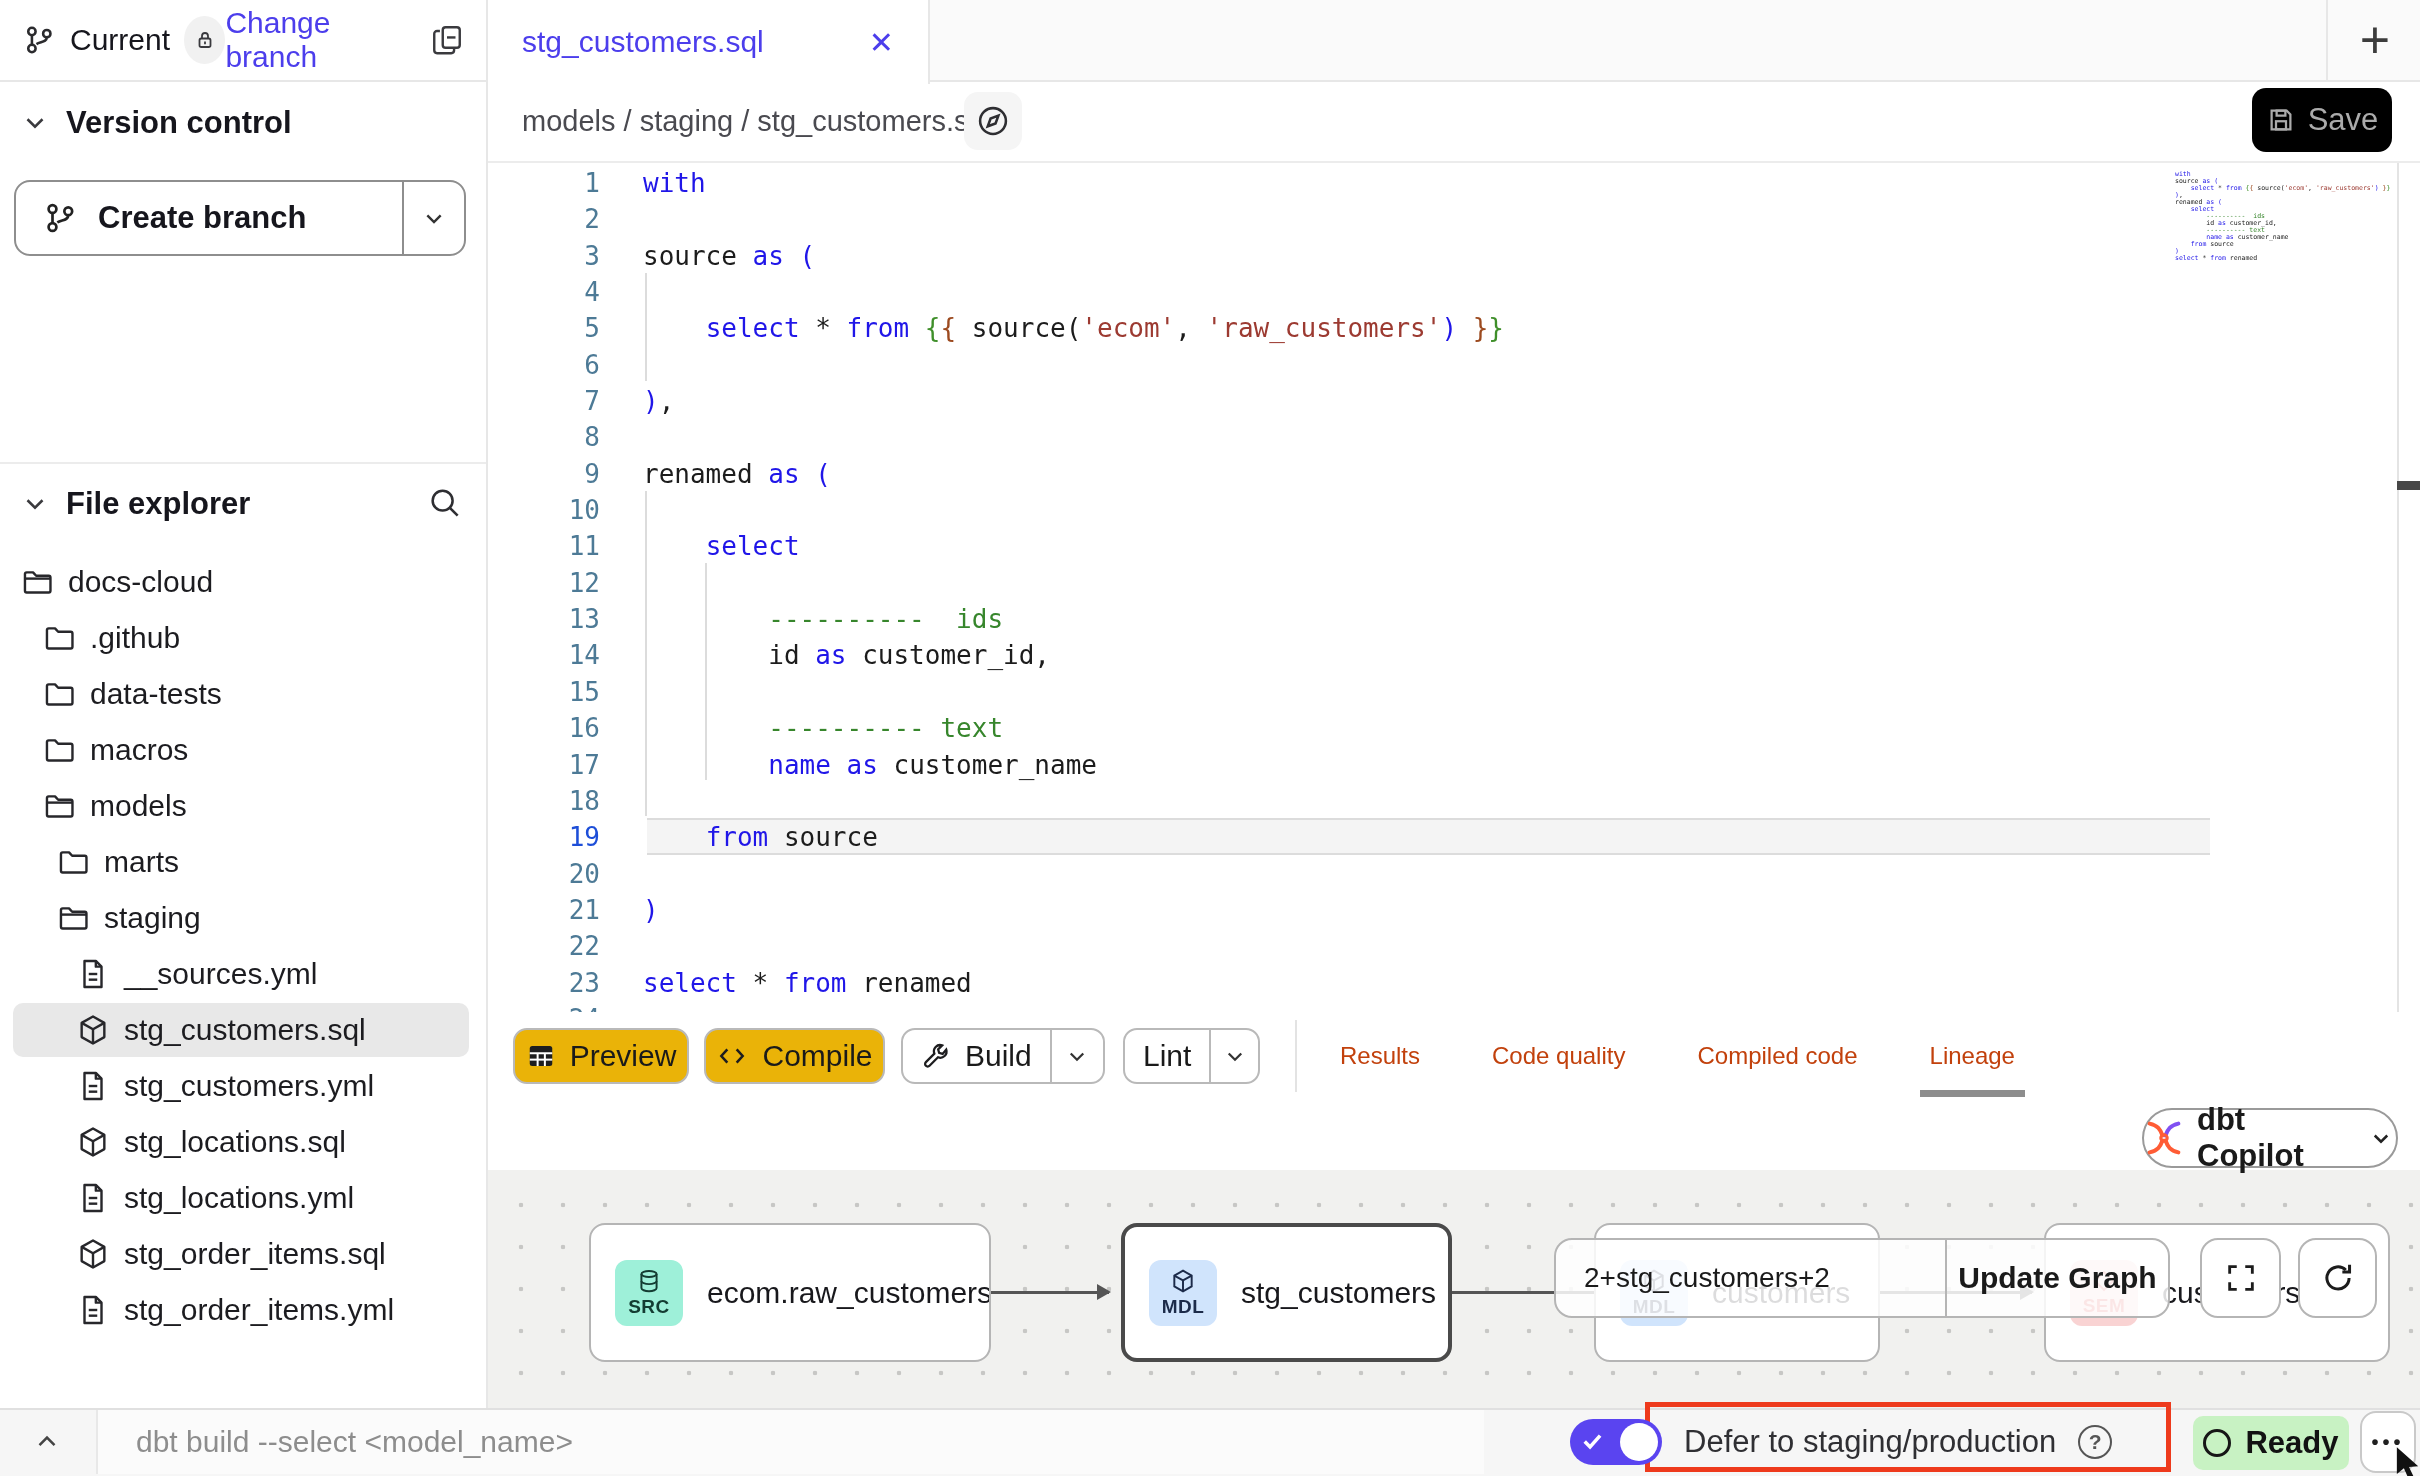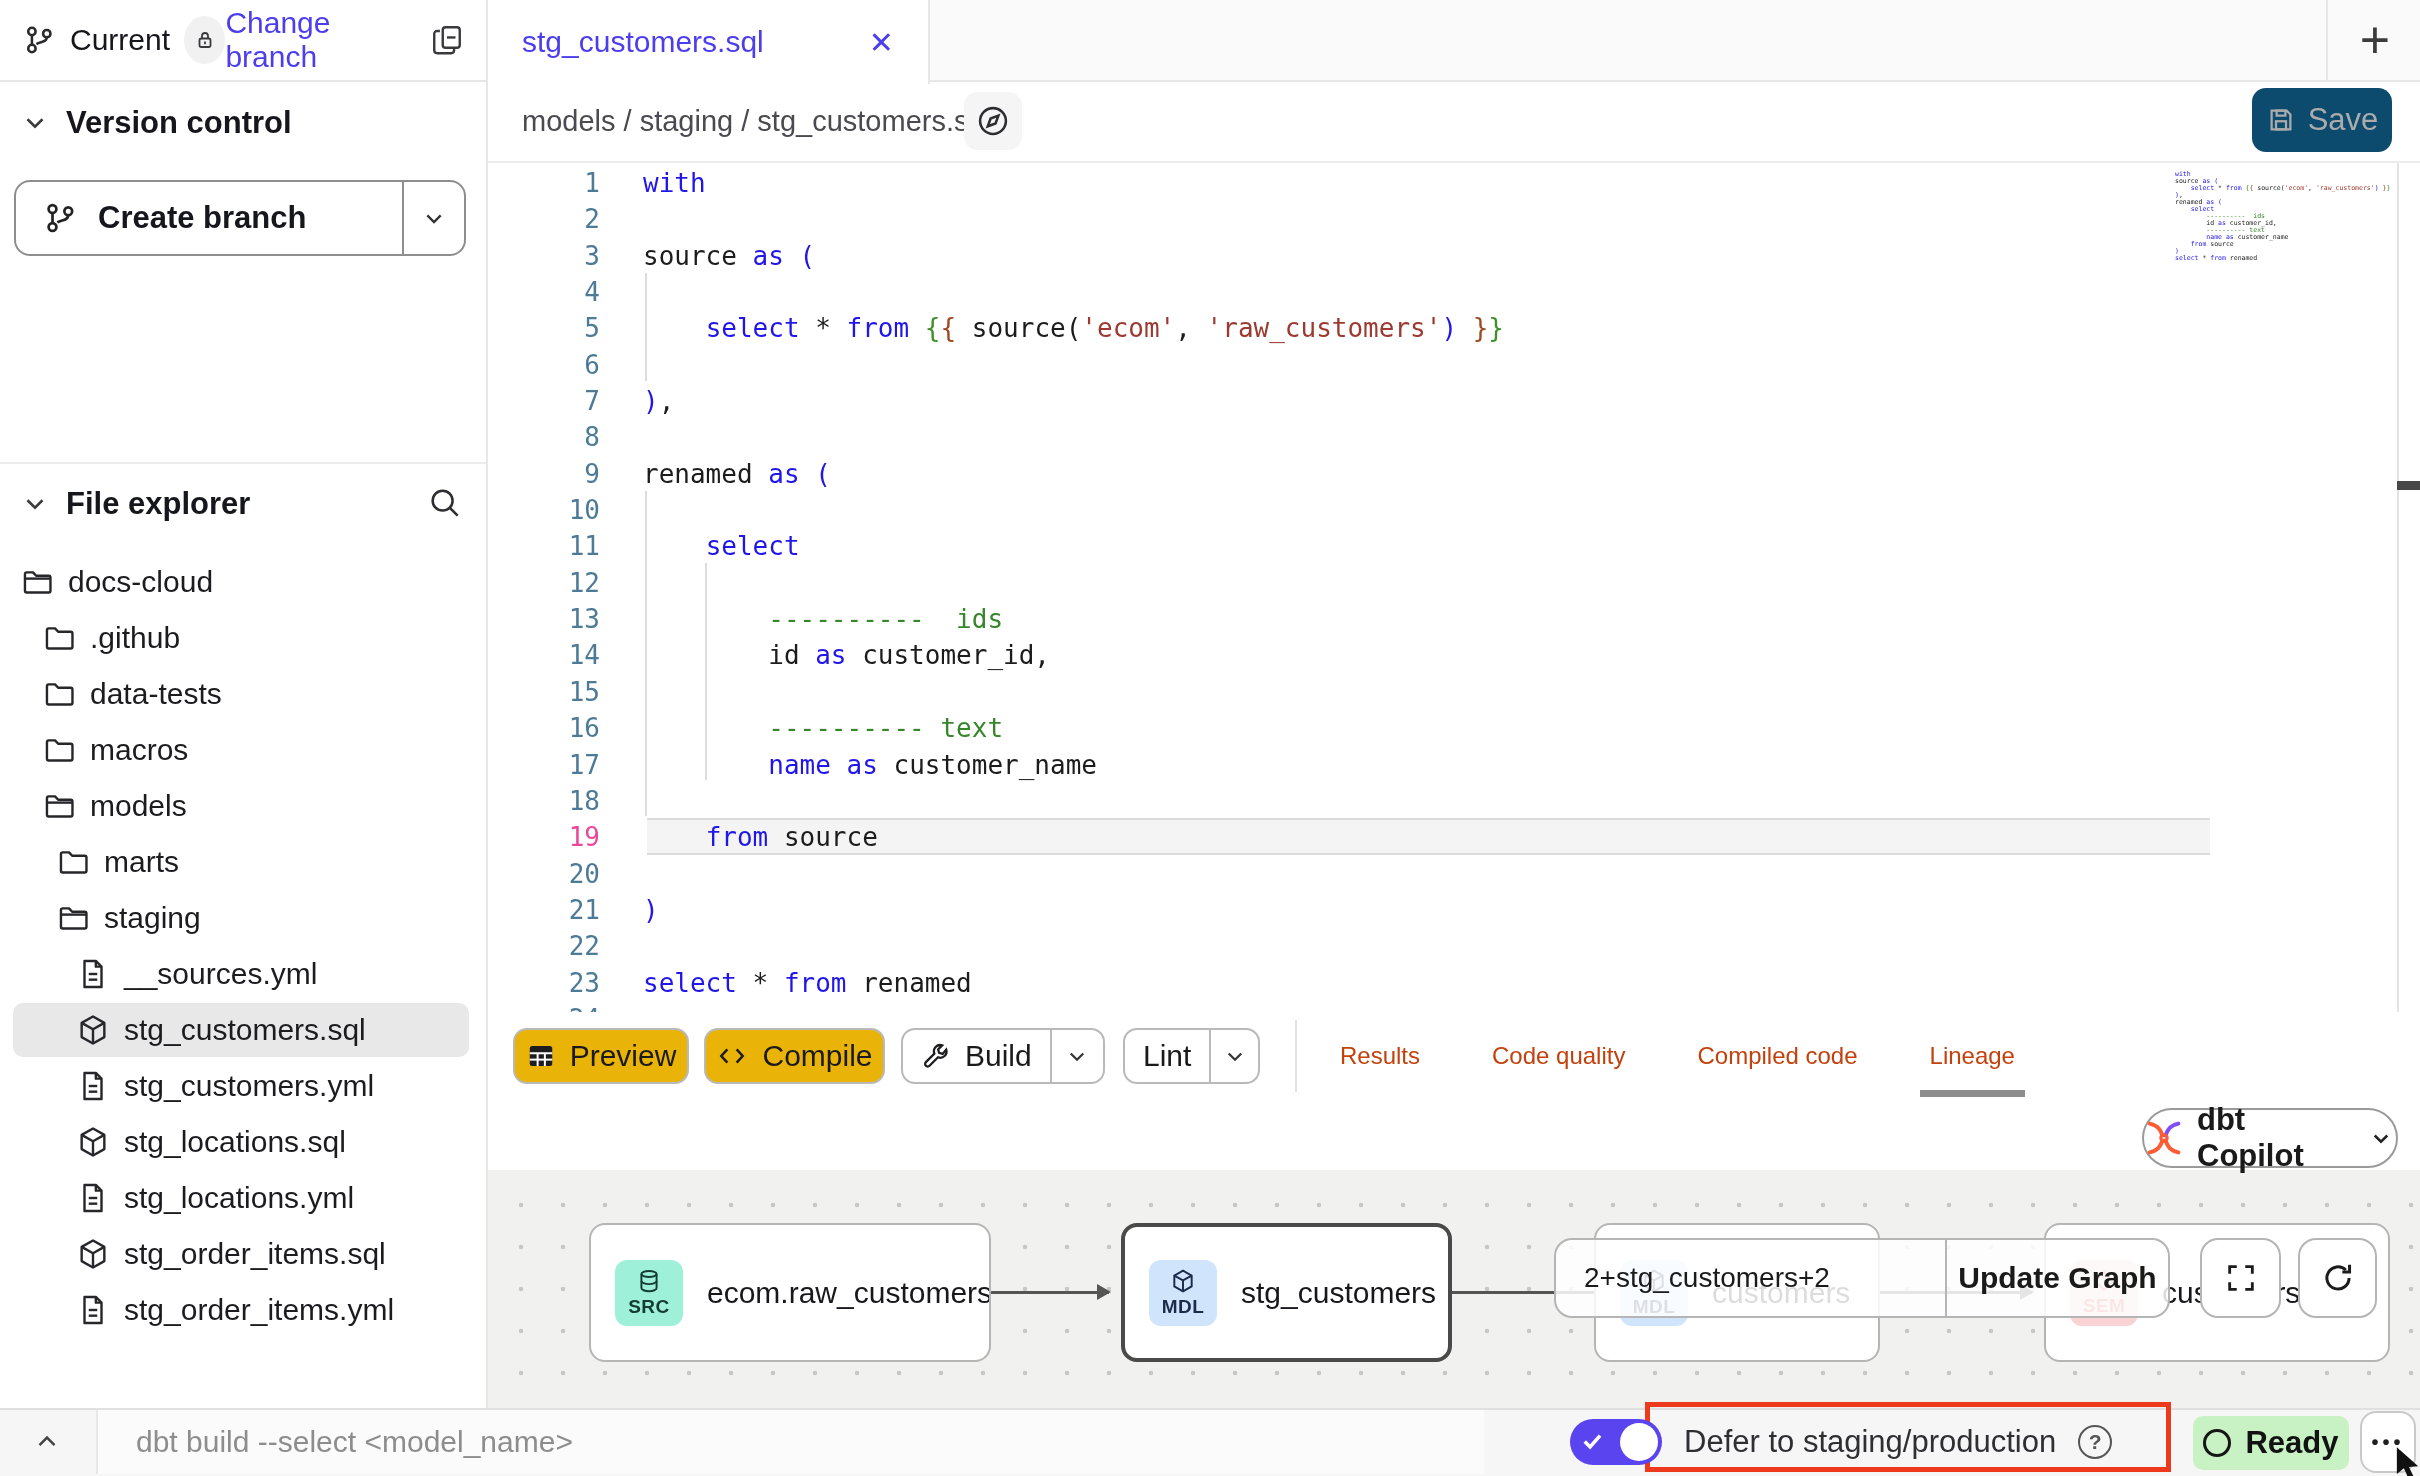--- a/index.html
+++ b/index.html
@@ -22,21 +22,21 @@
   .tab-active { position:absolute; left:486px; top:0; width:444px; height:84px; background:#fff; border-left:2px solid #e7e7e7; border-right:2px solid #e7e7e7; display:flex; align-items:center; justify-content:space-between; padding:0 34px; z-index:2; }
   .tab-title { font-size:30px; font-weight:500; color:#4c3eec; }
   .tab-close { font-size:30px; color:#4c3eec; cursor:pointer; }
   .newtab-divider { position:absolute; left:2326px; top:0; width:2px; height:80px; background:#e7e7e7; }
   .newtab { position:absolute; left:2336px; top:0; width:78px; height:80px; display:flex; align-items:center; justify-content:center; font-size:52px; font-weight:300; color:#3c3c3c; cursor:pointer; }
 
   
   .crumbrow { position:absolute; left:486px; top:82px; width:1934px; height:81px; background:#fff; border-bottom:2px solid #ececec; }
   .crumb { position:absolute; left:36px; top:0; height:78px; display:flex; align-items:center; font-size:29px; color:#4a4a50; }
   .compass-chip { position:absolute; left:478px; top:10px; width:58px; height:58px; border-radius:14px; background:#f5f5f5; display:flex; align-items:center; justify-content:center; color:#2e2e32; cursor:pointer; }
-  .save-btn { position:absolute; right:28px; top:6px; width:140px; height:64px; background:#0c4a6e; border-radius:14px; display:flex; align-items:center; justify-content:center; gap:12px; color:#ababab; font-size:31px; font-weight:500; }
+  .save-btn { position:absolute; right:28px; top:6px; width:140px; height:64px; background:#000000; border-radius:14px; display:flex; align-items:center; justify-content:center; gap:12px; color:#ababab; font-size:31px; font-weight:500; }
 
   
   .sidebar-edge { position:absolute; left:486px; top:0; width:2px; height:1408px; background:#e7e7e7; z-index:4; }
   .vc-head { position:absolute; left:0; top:96px; width:486px; height:54px; display:flex; align-items:center; }
   .sec-chevron { margin-left:20px; color:#3a3a3e; }
   .sec-title { margin-left:16px; font-size:31px; font-weight:700; color:#16161d; }
   .create-branch { position:absolute; left:14px; top:180px; width:452px; height:76px; border:2px solid #8e8e8e; border-radius:16px; background:#fff; display:flex; align-items:center; cursor:pointer; }
   .cb-main { flex:1; display:flex; align-items:center; height:100%; }
   .cb-ic { margin-left:26px; color:#222; }
   .cb-label { margin-left:20px; font-size:31px; font-weight:600; color:#16161d; }
@@ -52,21 +52,21 @@
   .trow .lbl { position:relative; z-index:1; }
   .trow.l0 { padding-left:20px; }
   .trow.l1 { padding-left:42px; }
   .trow.l2 { padding-left:56px; }
   .trow.l3 { padding-left:76px; }
   .trow.selected::before { content:""; position:absolute; left:13px; right:17px; top:1px; bottom:1px; background:#e8e8e8; border-radius:10px; z-index:0; }
 
   
   .editor { position:absolute; left:488px; top:163px; width:1932px; height:849px; background:#fff; overflow:hidden; }
   .gutter { position:absolute; left:0; top:2px; width:112px; text-align:right; font-family:"DejaVu Sans Mono",monospace; font-size:26px; line-height:36.35px; color:#4d7a96; }
-  .gutter .act { color:#ec4899; }
+  .gutter .act { color:#1d4ed8; }
   .codebox { position:absolute; left:155px; top:2px; font-family:"DejaVu Sans Mono",monospace; font-size:26px; line-height:36.35px; white-space:pre; z-index:1; }
   .code-ln { height:36.35px; }
   .t-kw { color:#2016e8; } .t-tx { color:#1c1c1c; } .t-cm { color:#37862c; }
   .t-str { color:#9c3a31; } .t-bg { color:#3f8f2a; } .t-bb { color:#9c4a1f; }
   .active-line { position:absolute; left:159px; top:655px; width:1563px; height:37px; background:#f4f4f4; border-top:2px solid #dcdcdc; border-bottom:2px solid #dcdcdc; z-index:0; }
   .iguide { position:absolute; width:2px; background:#dcdcdc; z-index:0; }
   .g1 { left:157px; top:110px; height:108px; }
   .g2 { left:157px; top:328px; height:325px; }
   .g3 { left:217px; top:400px; height:217px; }
   .minimap { position:absolute; left:1687px; top:8px; width:180px; font-family:"DejaVu Sans Mono",monospace; font-size:6.5px; line-height:7px; white-space:pre; z-index:2; }

